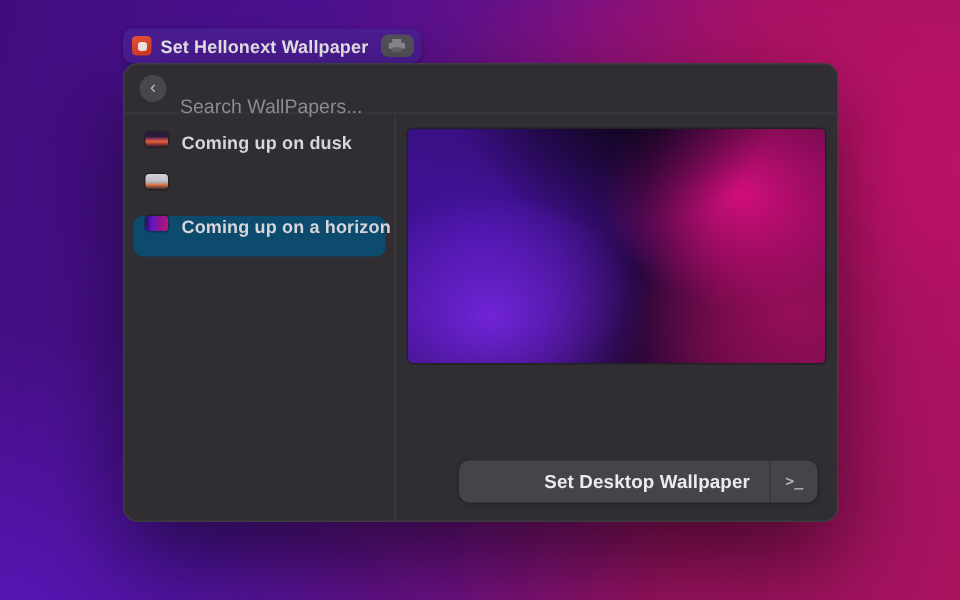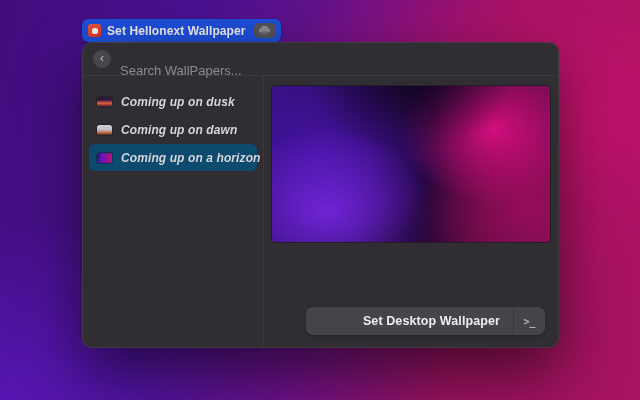--- a/index.html
+++ b/index.html
@@ -11,21 +11,21 @@
       radial-gradient(ellipse 420px 300px at 88% 30%, rgba(201,18,110,0.85), rgba(201,18,110,0) 70%),
       radial-gradient(ellipse 380px 280px at 2% 100%, rgba(92,24,192,0.75), rgba(92,24,192,0) 65%),
       radial-gradient(ellipse 300px 220px at 96% 45%, rgba(120,14,80,0.35), rgba(120,14,80,0) 60%),
       linear-gradient(102deg, #410d7d 0%, #4a1190 28%, #6d1187 52%, #99125f 72%, #a8135f 100%);
   }
 
   
   .pill {
     position: absolute; left: 82px; top: 19px; height: 23px;
     display: flex; align-items: center; gap: 6px;
-    background: #1d4ed8; border-radius: 6px; padding: 0 5px 0 6px;
+    background: #4c1d95; border-radius: 6px; padding: 0 5px 0 6px;
     box-shadow: 0 1px 3px rgba(0,0,0,0.35);
   }
   .pill-app-icon {
     width: 13px; height: 13px; border-radius: 3px;
     background: linear-gradient(160deg, #e8573a, #d63526);
     display: flex; align-items: center; justify-content: center;
   }
   .pill-app-icon::after {
     content: ""; width: 6px; height: 6px; border-radius: 2px; background: #f6e9e6;
   }
@@ -60,22 +60,22 @@
     color: #dddbe0; font-size: 13px; font-family: "Liberation Sans", sans-serif; margin-top: 23px;
   }
   .search-input::placeholder { color: #8d8b91; }
 
   .panel-body { flex: 1; display: flex; min-height: 0; }
   .list-pane { width: 180px; flex: 0 0 180px; padding: 12px 6px; }
   .v-divider { width: 1px; background: #3b393e; }
   .preview-pane { flex: 1; padding: 10px 8px; position: relative; }
 
   .row {
-    height: 27px; display: flex; align-items: center; gap: 9px;
-    padding: 0 8px; border-radius: 6px; margin-bottom: 1px; cursor: default; font-style: italic;
+    height: 27px; display: flex; align-items: flex-start; gap: 9px;
+    padding: 0 8px; border-radius: 6px; margin-bottom: 1px; cursor: default;
   }
   .row.selected { background: #0c4a6e; }
   .thumb { width: 15px; height: 10px; border-radius: 2.5px; flex: 0 0 15px; box-shadow: 0 0 0 1px rgba(0,0,0,0.25); }
   .thumb-dusk {
     background: linear-gradient(180deg, #2a1c38 0%, #2a1c38 30%, #8c3455 45%, #e2613a 62%, #c24a32 72%, #241a30 100%);
   }
   .thumb-dawn {
     background: linear-gradient(180deg, #d2d0d5 0%, #c2c0c6 45%, #b0aeb4 55%, #dd7340 72%, #3a3038 100%);
   }
   .thumb-horizon {
@@ -138,21 +138,20 @@
 
   <div class="panel-body">
 
     <div class="list-pane">
       <div class="row">
         <span class="thumb thumb-dusk"></span>
         <span class="row-label">Coming up on dusk</span>
       </div>
       <div class="row">
         <span class="thumb thumb-dawn"></span>
-        <span class="row-label">Coming up on dawn</span>
       </div>
       <div class="row selected">
         <span class="thumb thumb-horizon"></span>
         <span class="row-label">Coming up on a horizon</span>
       </div>
     </div>
 
     <div class="v-divider"></div>
 
     <div class="preview-pane">

